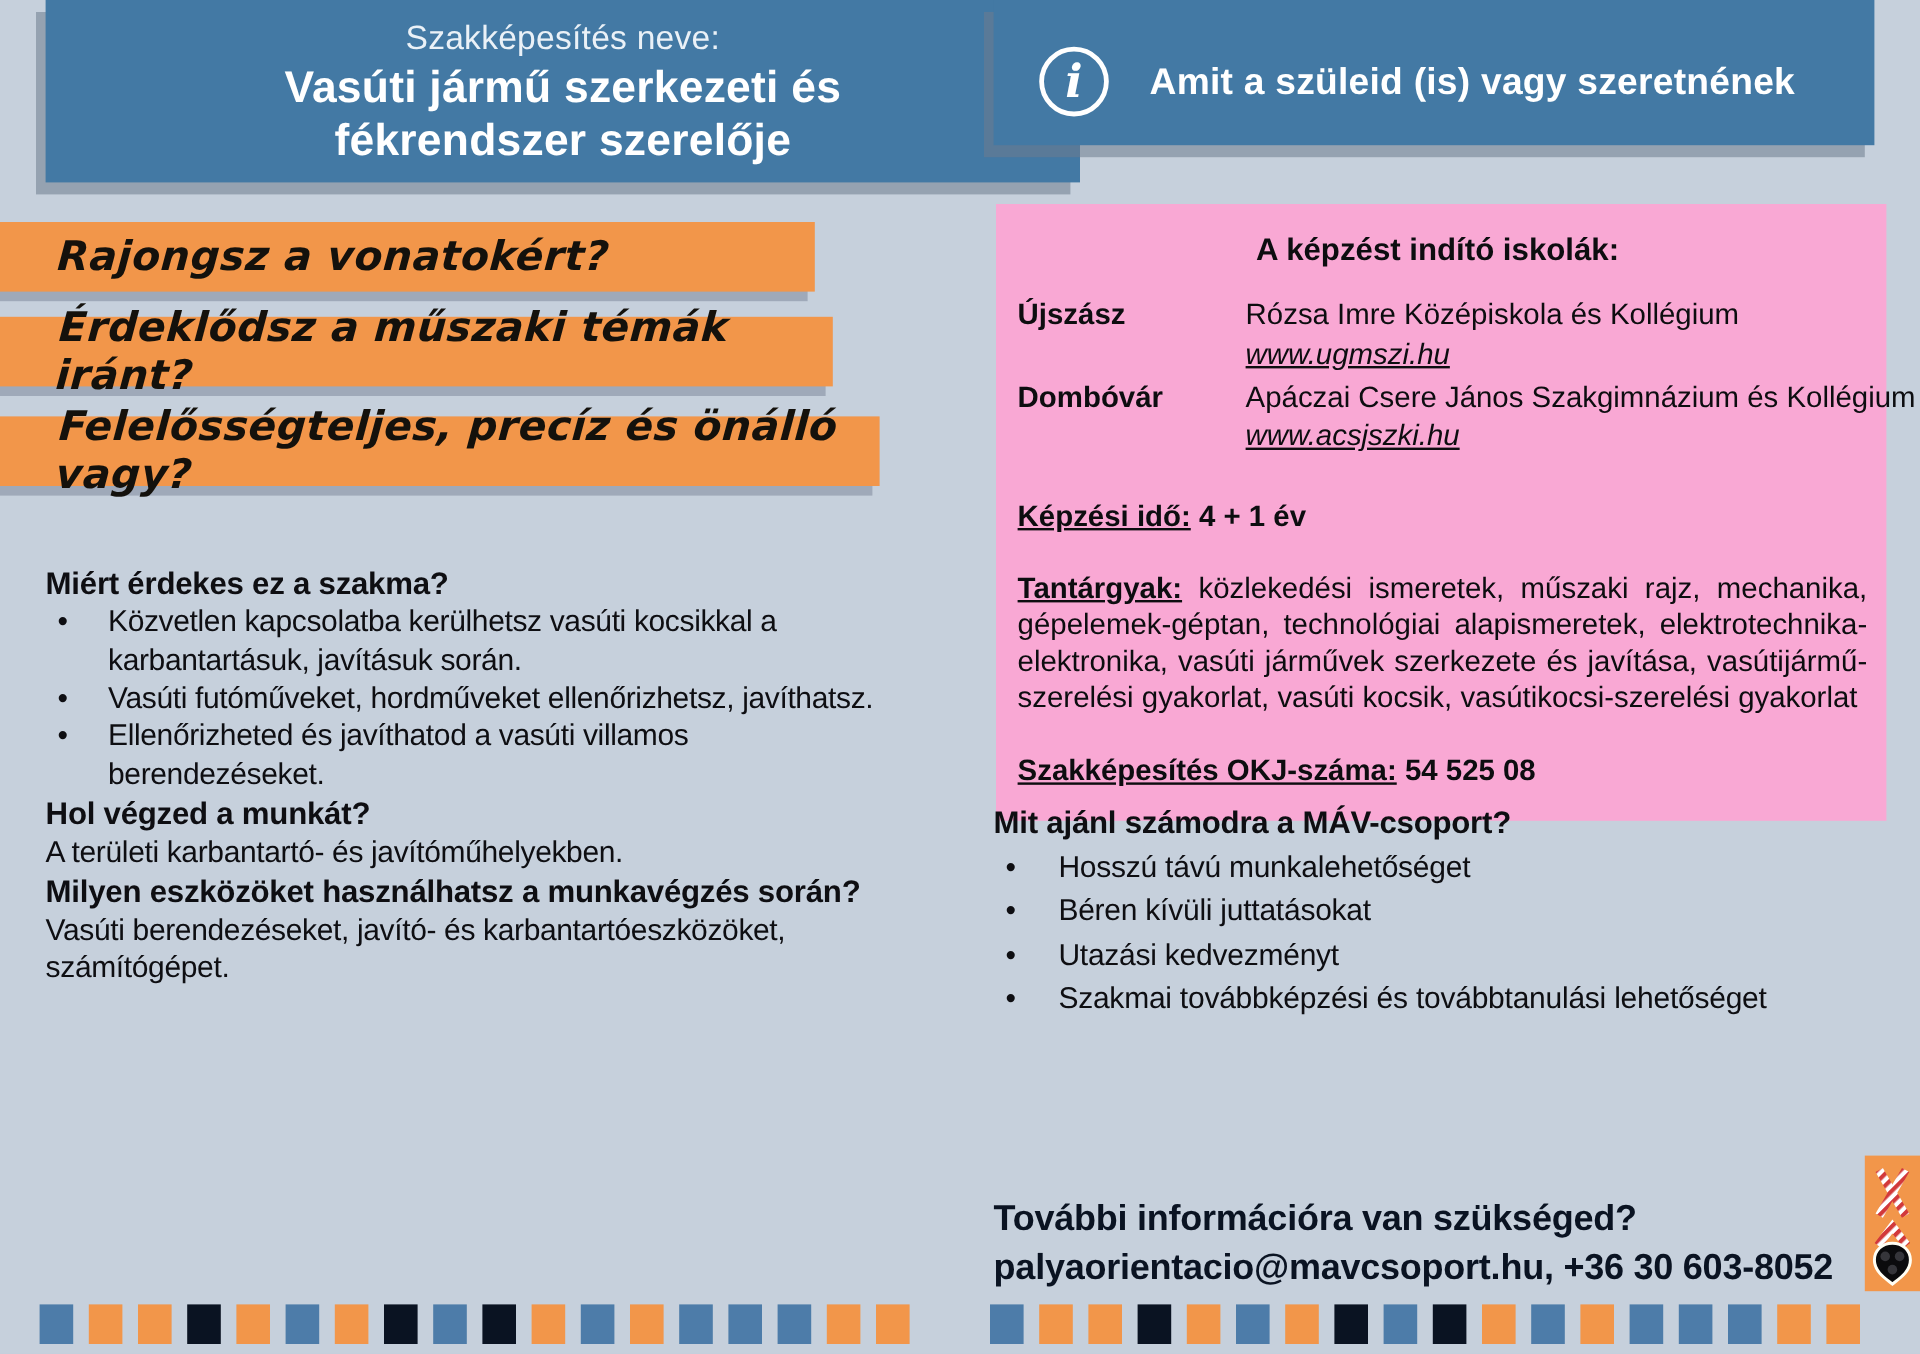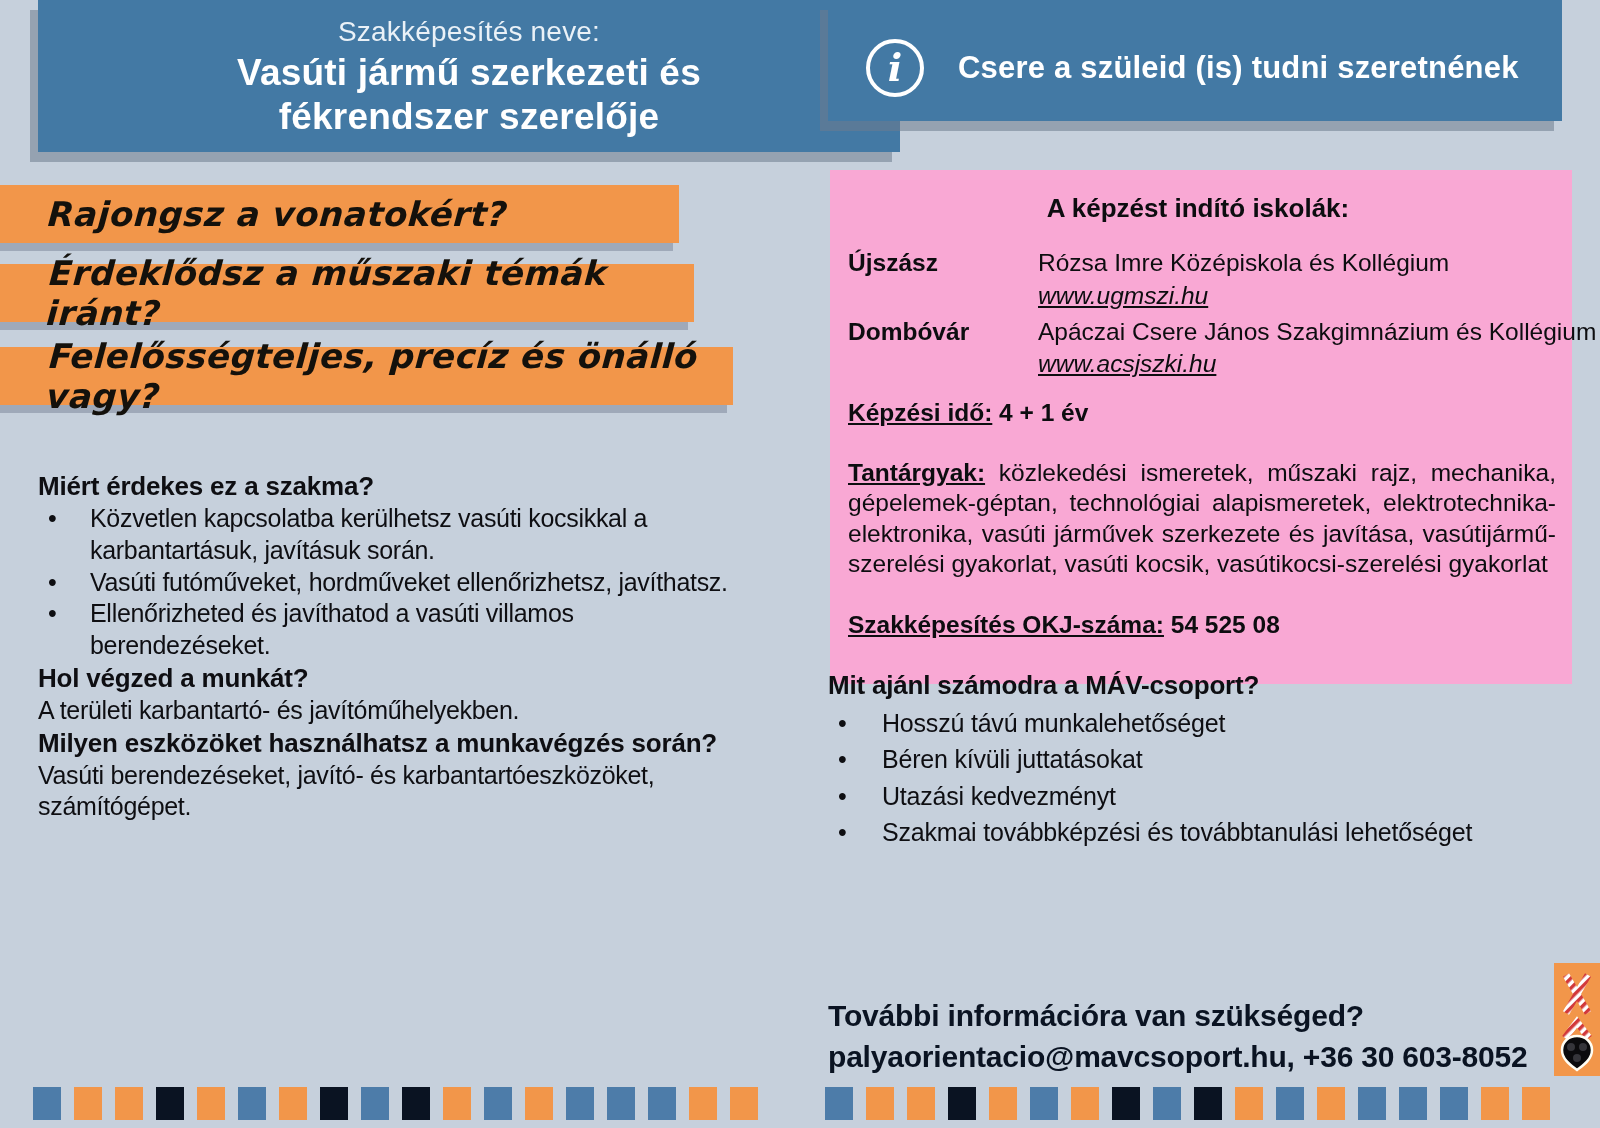--- a/index.html
+++ b/index.html
@@ -43,21 +43,21 @@
   .info-box{position:absolute;left:830px;top:170px;width:742px;height:514px;background:#f9a8d4;
             box-sizing:border-box;padding:14px 16px 0 10px;font-size:24.5px;line-height:1.24;color:#0d0d10;}
   .schools-h{text-align:center;font-weight:700;font-size:26px;margin:8px 0 24px 0;}
   .school-row{display:flex;}
   .school-city{flex:0 0 198px;font-weight:700;padding-left:8px;box-sizing:border-box;}
   .school-main{flex:1;}
   .school-name{white-space:nowrap;}
   .school-link{font-style:italic;text-decoration:underline;color:#0d0d10;display:inline-block;margin:2px 0 6px 0;}
   .lbl-u{font-weight:700;text-decoration:underline;}
   .b{font-weight:700;}
-  .duration-line{margin-top:12px;padding-left:8px;}
+  .duration-line{margin-top:30px;padding-left:8px;}
   .subjects-p{margin:30px 0 0 0;padding-left:8px;text-align:justify;}
   .okj-line{margin-top:30px;padding-left:8px;}
 
   
   .offer{position:absolute;left:828px;top:628px;width:740px;font-size:25px;line-height:1.18;letter-spacing:-.2px;margin-top:42px;}
   .offer .sec-h{margin-bottom:8px;}
   .orow{display:flex;margin-bottom:7px;}
   .orow .dot{width:54px;flex:0 0 54px;padding-left:10px;box-sizing:border-box;}
 
   
@@ -114,21 +114,21 @@
     <p class="plain">A területi karbantartó- és javítóműhelyekben.</p>
 
     <p class="sec-h plain gap30">Milyen eszközöket használhatsz a munkavégzés során?</p>
     <p class="plain">Vasúti berendezéseket, javító- és karbantartóeszközöket, számítógépet.</p>
   </div>
 
   <div class="hdr-right">
     <span class="info-ic">
         <span>i</span>
       </span>
-    <span class="title">Csere a szüleid (is) tudni szeretnének</span>
+    <span class="title">Amit a szüleid (is) vagy szeretnének</span>
   </div>
 
   <div class="info-box">
     <div class="schools-h">A képzést indító iskolák:</div>
 
     <div class="school-row">
       <span class="school-city">Újszász</span>
       <span class="school-main">
         <span class="school-name">Rózsa Imre Középiskola és Kollégium</span><br>
         <a class="school-link" href="#">www.ugmszi.hu</a>

